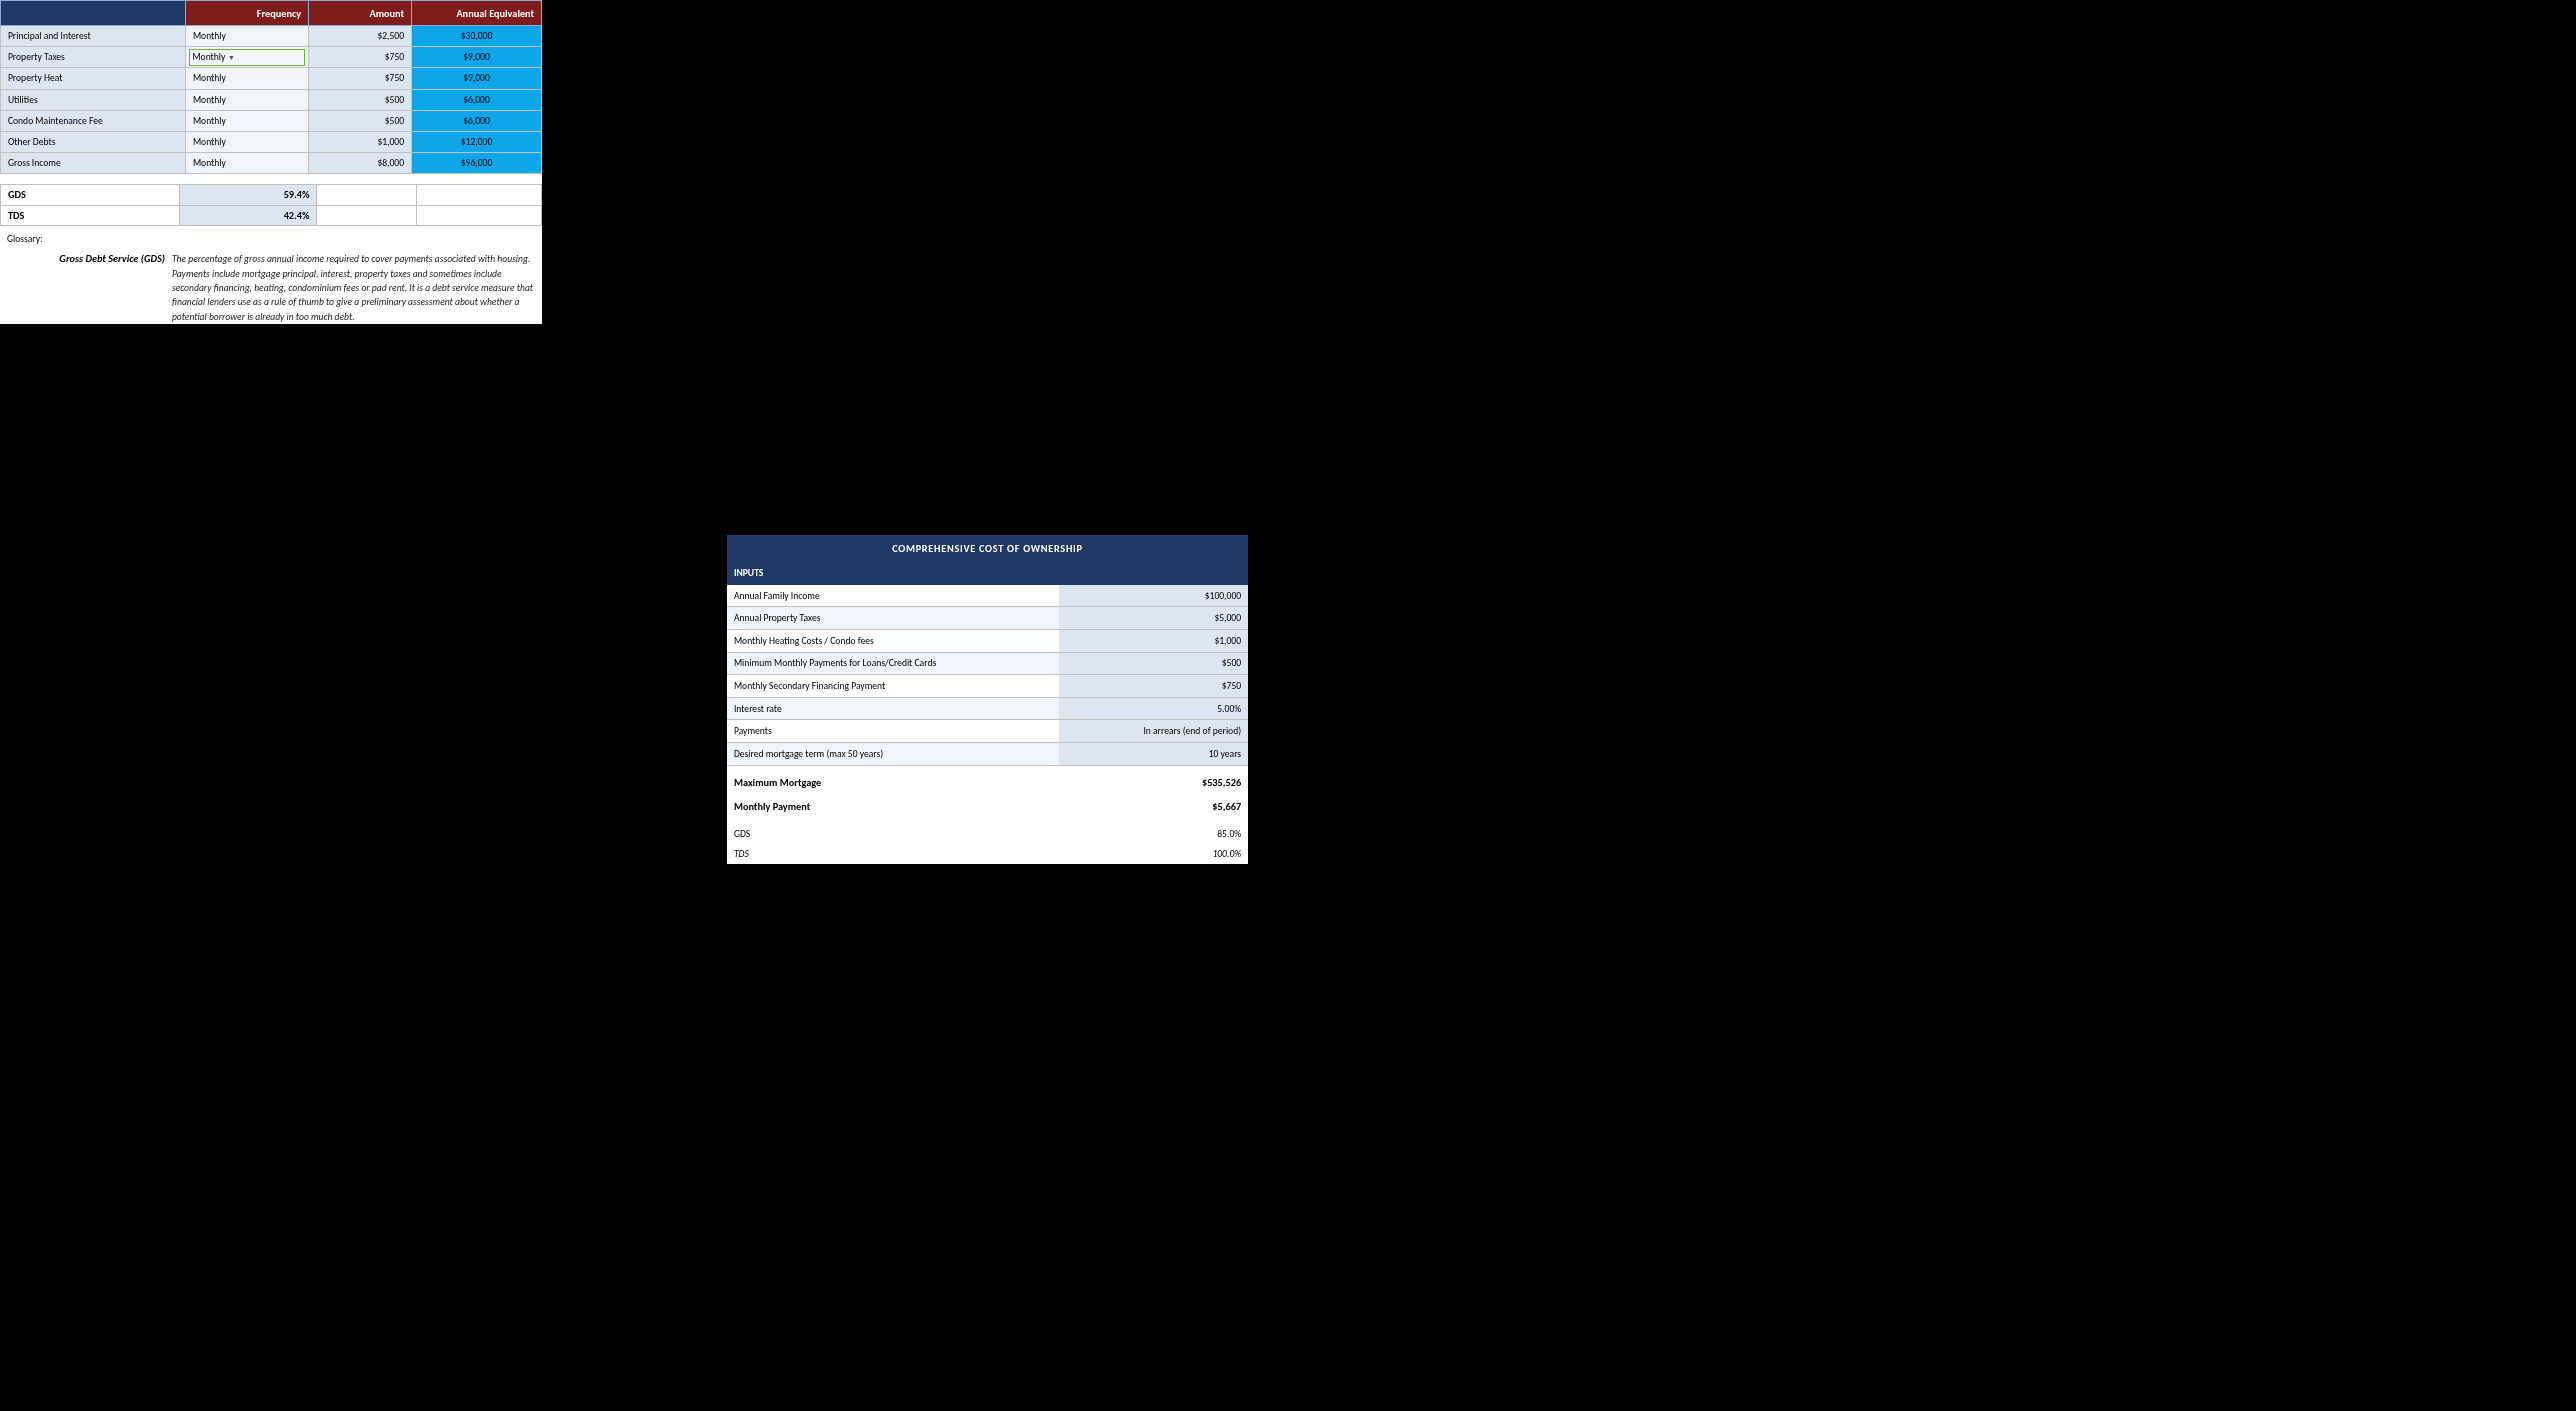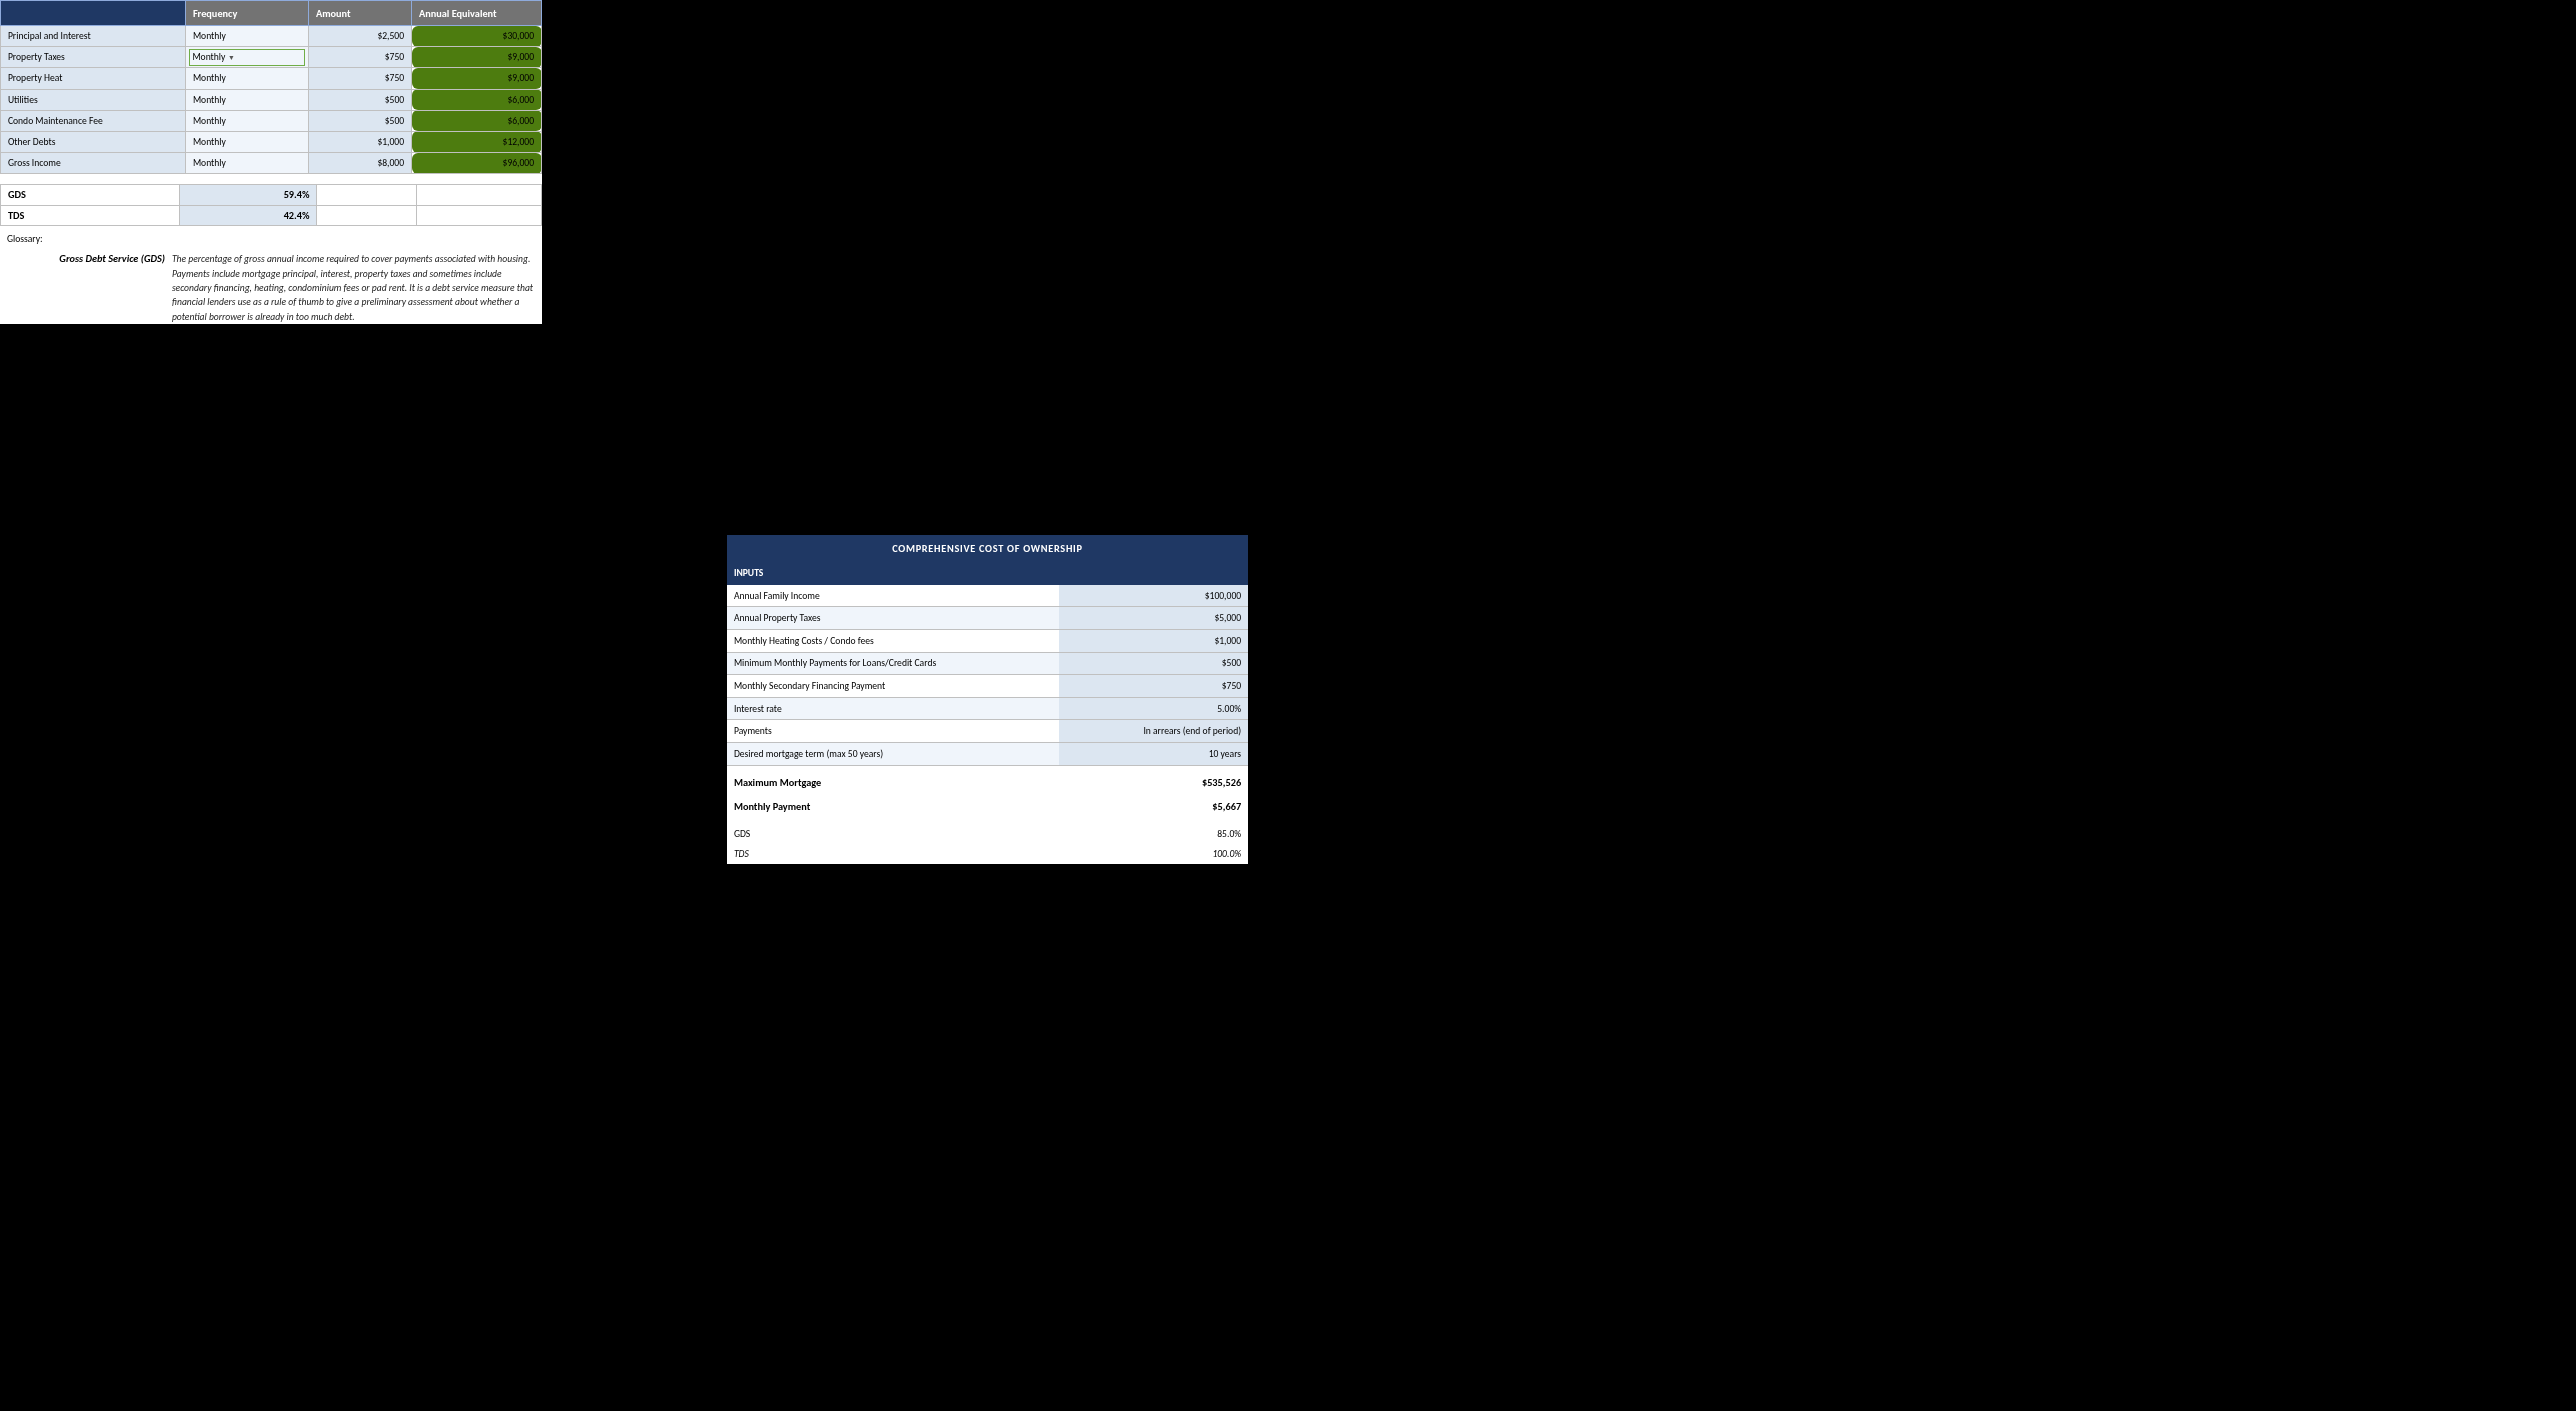--- a/index.html
+++ b/index.html
@@ -23,25 +23,25 @@
       padding: 0;
     }
 
     
     .spreadsheet-table {
       width: 100%;
       border-collapse: collapse;
     }
 
     .spreadsheet-table th {
-      background: #737373;
+      background: #7f1d1d;
       color: #fff;
       font-weight: bold;
       padding: 5.5px 6.9px;
-      text-align: left;
+      text-align: right;
       border: 0.7px solid #8eaadb;
       font-size: 10.3px;
     }
 
     .spreadsheet-table th.label-col {
       background: #1f3864;
       text-align: left;
     }
 
     .spreadsheet-table td {
@@ -62,23 +62,22 @@
       background: #dce6f1;
       font-size: 9.6px;
     }
 
     .spreadsheet-table td.amount-cell {
       text-align: right;
       background: #dce6f1;
     }
 
     .spreadsheet-table td.annual-cell {
-      text-align: right;
-      background: #4d7c0f;
-      border-radius: 6px;
+      text-align: center;
+      background: #0ea5e9;
     }
 
     .spreadsheet-table td.frequency-cell {
       text-align: left;
       background: #f0f5fb;
     }
 
     
     .dropdown-cell {
       position: relative;

